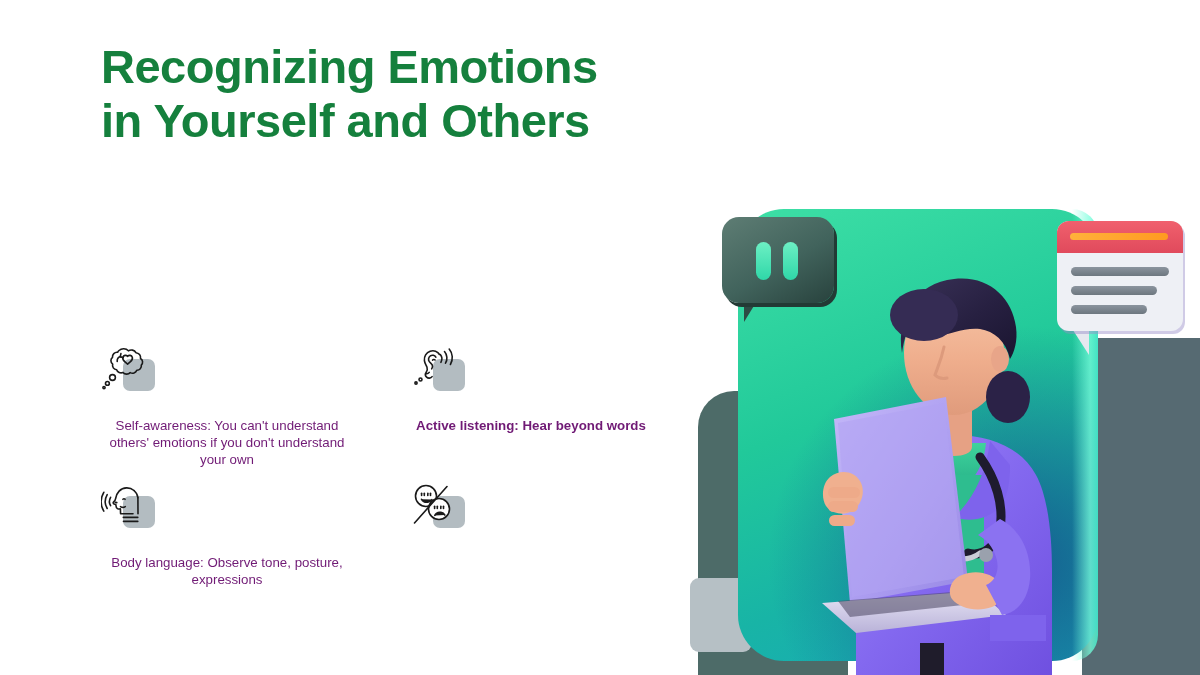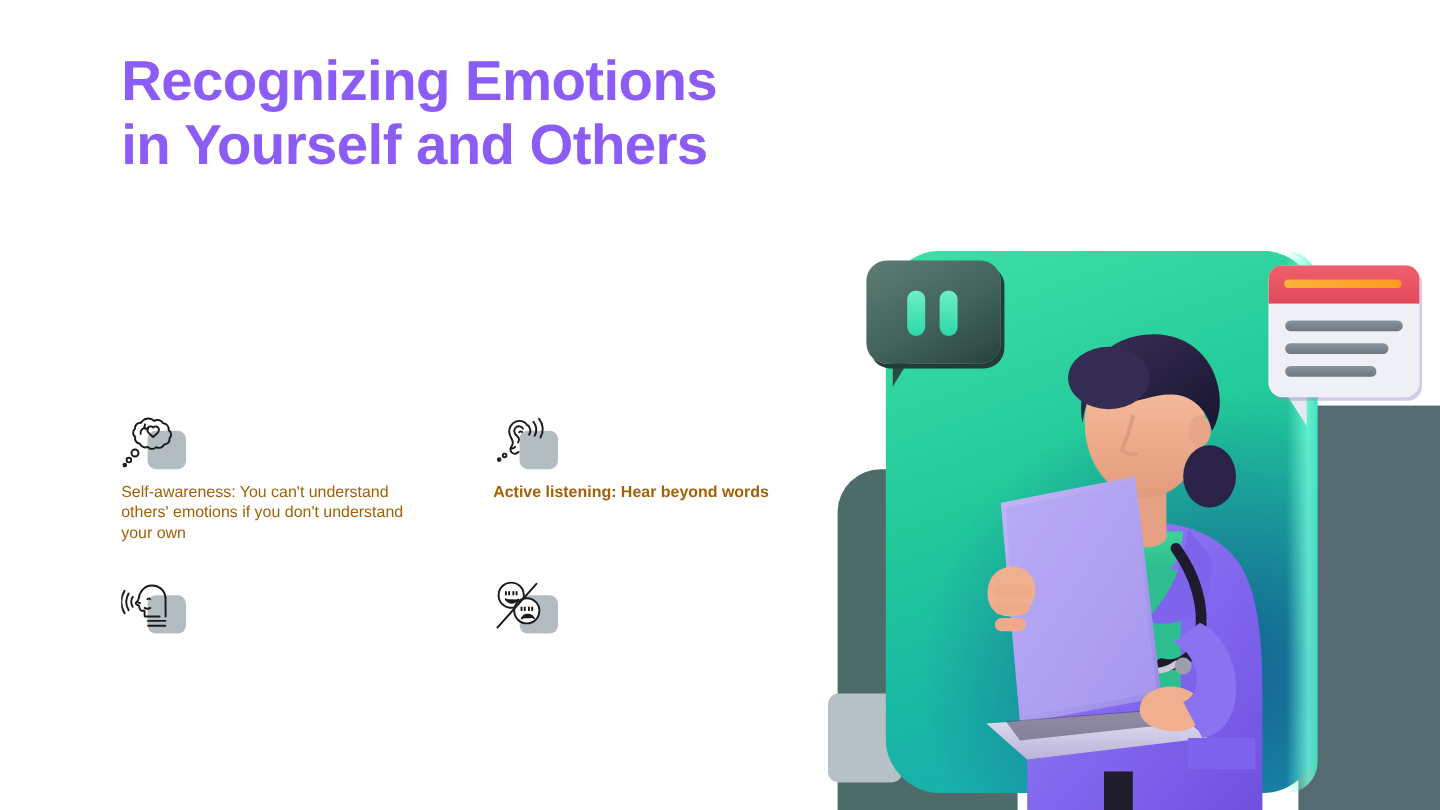--- a/index.html
+++ b/index.html
@@ -21,21 +21,21 @@
   
   .title {
     position: absolute;
     left: 101px;
     top: 40px;
     width: 620px;
     font-size: 47px;
     line-height: 54px;
     font-weight: 700;
     letter-spacing: -0.5px;
-    color: #8b5cf6;
+    color: #15803d;
     white-space: pre-line;
   }
 
   
   .features {
     position: absolute;
     left: 101px;
     top: 345px;
     width: 570px;
     display: grid;
@@ -56,25 +56,26 @@
     height: 32px;
     border-radius: 7px;
     background: #b3bcc1;
   }
   .icon-art {
     position: absolute;
     left: 0;
     top: 0;
   }
   .feature-text {
-    margin-top: 4px;
+    margin-top: 20px;
     font-size: 13.3px;
     line-height: 17px;
-    color: #a16207;
+    color: #701a75;
     max-width: 252px;
+    text-align: center;
   }
   .feature.wide .feature-text { max-width: 240px; font-weight: bold; }
 
   
   .illustration {
     position: absolute;
     left: 676px;
     top: 195px;
     width: 524px;
     height: 480px;
@@ -251,20 +252,21 @@
             <path d="M21.9 17.3c.6-.6 1.6-.6 2.2 0"></path>
             <path d="M19.5 24.6c1.5.9 3.3.9 4.8 0"></path>
             <path d="M22.3 35.4h14.5"></path>
             <path d="M22.5 39.4h14.3"></path>
             <path d="M9.6 15.3c-1.5 2.6-1.5 5.8 0 8.4"></path>
             <path d="M6.2 12.6c-2.5 4.3-2.5 9.6 0 13.9"></path>
             <path d="M2.8 10.3c-3.4 5.8-3.4 13 0 18.8"></path>
           </g>
         </svg>
       </div>
+      <div class="feature-text">Body language: Observe tone, posture, expressions</div>
     </div>
 
     <div class="feature wide">
       <div class="feature-icon">
         <div class="icon-shadow"></div>
         <svg class="icon-art" width="52" height="48" viewBox="0 0 52 48">
           <g fill="none" stroke="#1a1a1a" stroke-width="1.6" stroke-linecap="round" stroke-linejoin="round">
             <circle cx="15" cy="14" r="10.5" fill="#ffffff"></circle>
             <path d="M10.6 11.2v2.3"></path>
             <path d="M13.3 11.2v2.3"></path>

